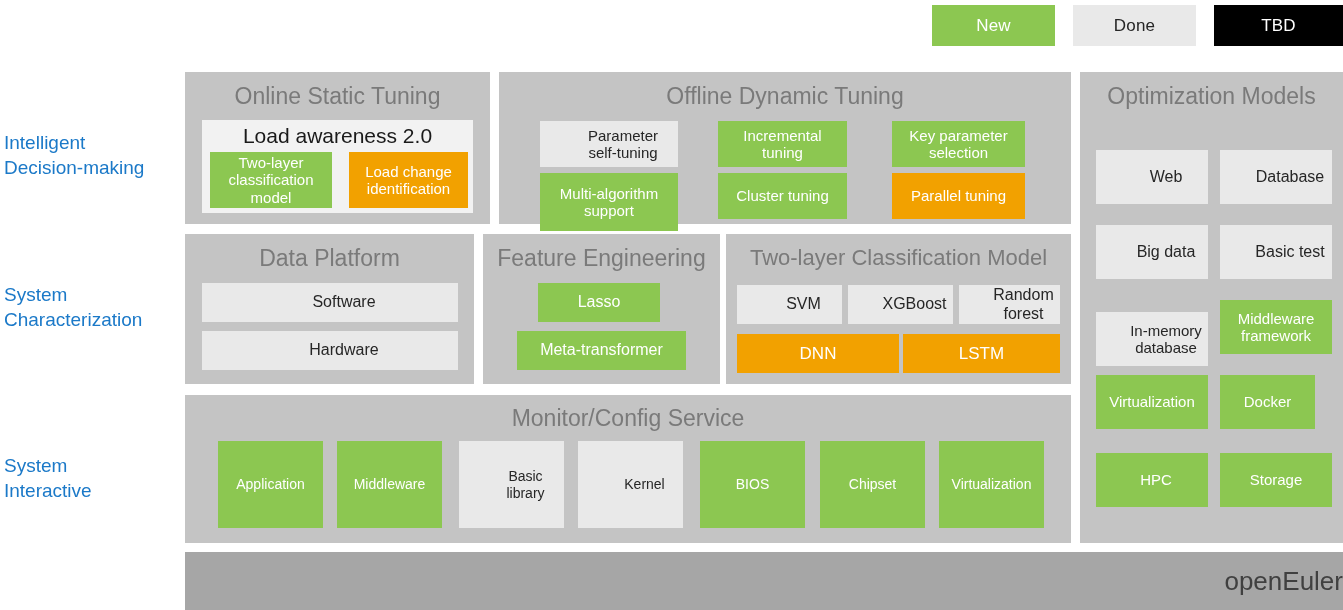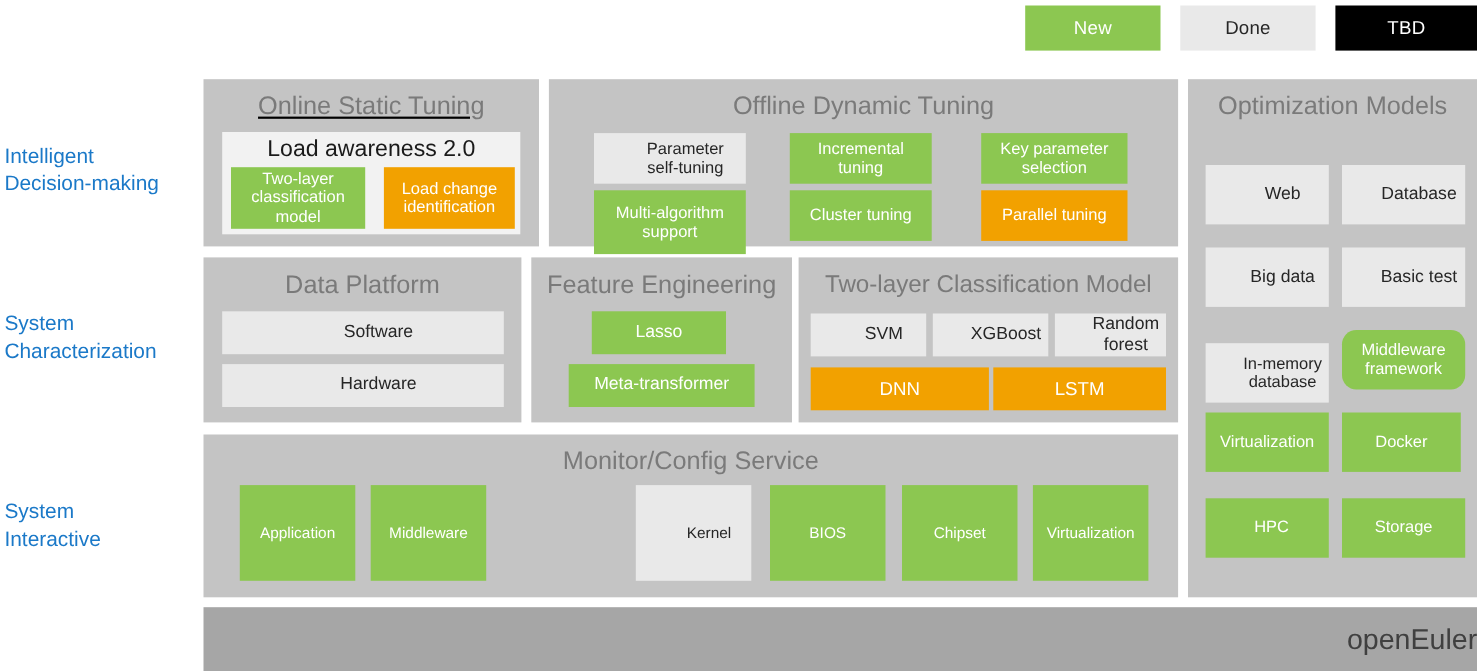--- a/index.html
+++ b/index.html
@@ -97,21 +97,21 @@
 </div>
 <div class="abs side-label" style="left:4px; top:282px; width:175px;">
   <div>System</div>
   <div>Characterization</div>
 </div>
 <div class="abs side-label" style="left:4px; top:453px; width:175px;">
   <div>System</div>
   <div>Interactive</div>
 </div>
 
-<div class="abs panel" style="left:185px; top:72px; width:305px; height:152px;text-decoration:underline;">
+<div class="abs panel" style="left:185px; top:72px; width:305px; height:152px;">
   <div class="panel-title" style="margin-top:10px;">Online Static Tuning</div>
   <div class="abs card-white" style="left:17px; top:48px; width:271px; height:93px;">
     <div class="card-title" style="margin-top:3px;">Load awareness 2.0</div>
     <div class="abs box box-green fs15" style="left:8px; top:32px; width:122px; height:56px;">Two-layer classification model</div>
     <div class="abs box box-orange fs15" style="left:147px; top:32px; width:119px; height:56px;">Load change identification</div>
   </div>
 </div>
 
 <div class="abs panel" style="left:499px; top:72px; width:572px; height:152px;">
   <div class="panel-title" style="margin-top:10px;">Offline Dynamic Tuning</div>
@@ -126,24 +126,24 @@
 <div class="abs panel" style="left:1080px; top:72px; width:263px; height:471px;">
   <div class="panel-title" style="margin-top:10px;">Optimization Models</div>
 
   <div class="abs box box-gray fs16" style="left:16px; top:78px; width:112px; height:54px;">Web</div>
   <div class="abs box box-gray fs16" style="left:140px; top:78px; width:112px; height:54px;">Database</div>
 
   <div class="abs box box-gray fs16" style="left:16px; top:153px; width:112px; height:54px;">Big data</div>
   <div class="abs box box-gray fs16" style="left:140px; top:153px; width:112px; height:54px;">Basic test</div>
 
   <div class="abs box box-gray fs15" style="left:16px; top:240px; width:112px; height:54px;">In-memory database</div>
-  <div class="abs box box-green fs15" style="left:140px; top:228px; width:112px; height:54px;border-radius:13px;">Middleware framework</div>
+  <div class="abs box box-green fs15" style="left:140px; top:228px; width:112px; height:54px;">Middleware framework</div>
 
   <div class="abs box box-green fs15" style="left:16px; top:303px; width:112px; height:54px;">Virtualization</div>
-  <div class="abs box box-green fs15" style="left:140px; top:303px; width:108px; height:54px;">Docker</div>
+  <div class="abs box box-green fs15" style="left:140px; top:303px; width:95px; height:54px;">Docker</div>
 
   <div class="abs box box-green fs15" style="left:16px; top:381px; width:112px; height:54px;padding-left:12px;">HPC</div>
   <div class="abs box box-green fs15" style="left:140px; top:381px; width:112px; height:54px;">Storage</div>
 </div>
 
 <div class="abs panel" style="left:185px; top:234px; width:289px; height:150px;">
   <div class="panel-title" style="margin-top:10px;">Data Platform</div>
   <div class="abs box box-gray fs16" style="left:17px; top:49px; width:256px; height:39px;">Software</div>
   <div class="abs box box-gray fs16" style="left:17px; top:97px; width:256px; height:39px;">Hardware</div>
 </div>
@@ -160,20 +160,21 @@
   <div class="abs box box-gray fs16" style="left:122px; top:51px; width:105px; height:39px;">XGBoost</div>
   <div class="abs box box-gray fs16" style="left:233px; top:51px; width:101px; height:39px;">Random forest</div>
   <div class="abs box box-orange fs17" style="left:11px; top:100px; width:162px; height:39px;">DNN</div>
   <div class="abs box box-orange fs17" style="left:177px; top:100px; width:157px; height:39px;">LSTM</div>
 </div>
 
 <div class="abs panel" style="left:185px; top:395px; width:886px; height:148px;">
   <div class="panel-title" style="margin-top:9px;">Monitor/Config Service</div>
   <div class="abs box box-green fs14" style="left:33px; top:46px; width:105px; height:87px;">Application</div>
   <div class="abs box box-green fs14" style="left:152px; top:46px; width:105px; height:87px;">Middleware</div>
+  <div class="abs box box-gray fs14" style="left:274px; top:46px; width:105px; height:87px;">Basic library</div>
   <div class="abs box box-gray fs14" style="left:393px; top:46px; width:105px; height:87px;">Kernel</div>
   <div class="abs box box-green fs14" style="left:515px; top:46px; width:105px; height:87px;">BIOS</div>
   <div class="abs box box-green fs14" style="left:635px; top:46px; width:105px; height:87px;">Chipset</div>
   <div class="abs box box-green fs14" style="left:754px; top:46px; width:105px; height:87px;">Virtualization</div>
 </div>
 
 <div class="abs footer-bar" style="left:185px; top:552px; width:1158px; height:58px;">
   <span>openEuler</span>
 </div>
 

